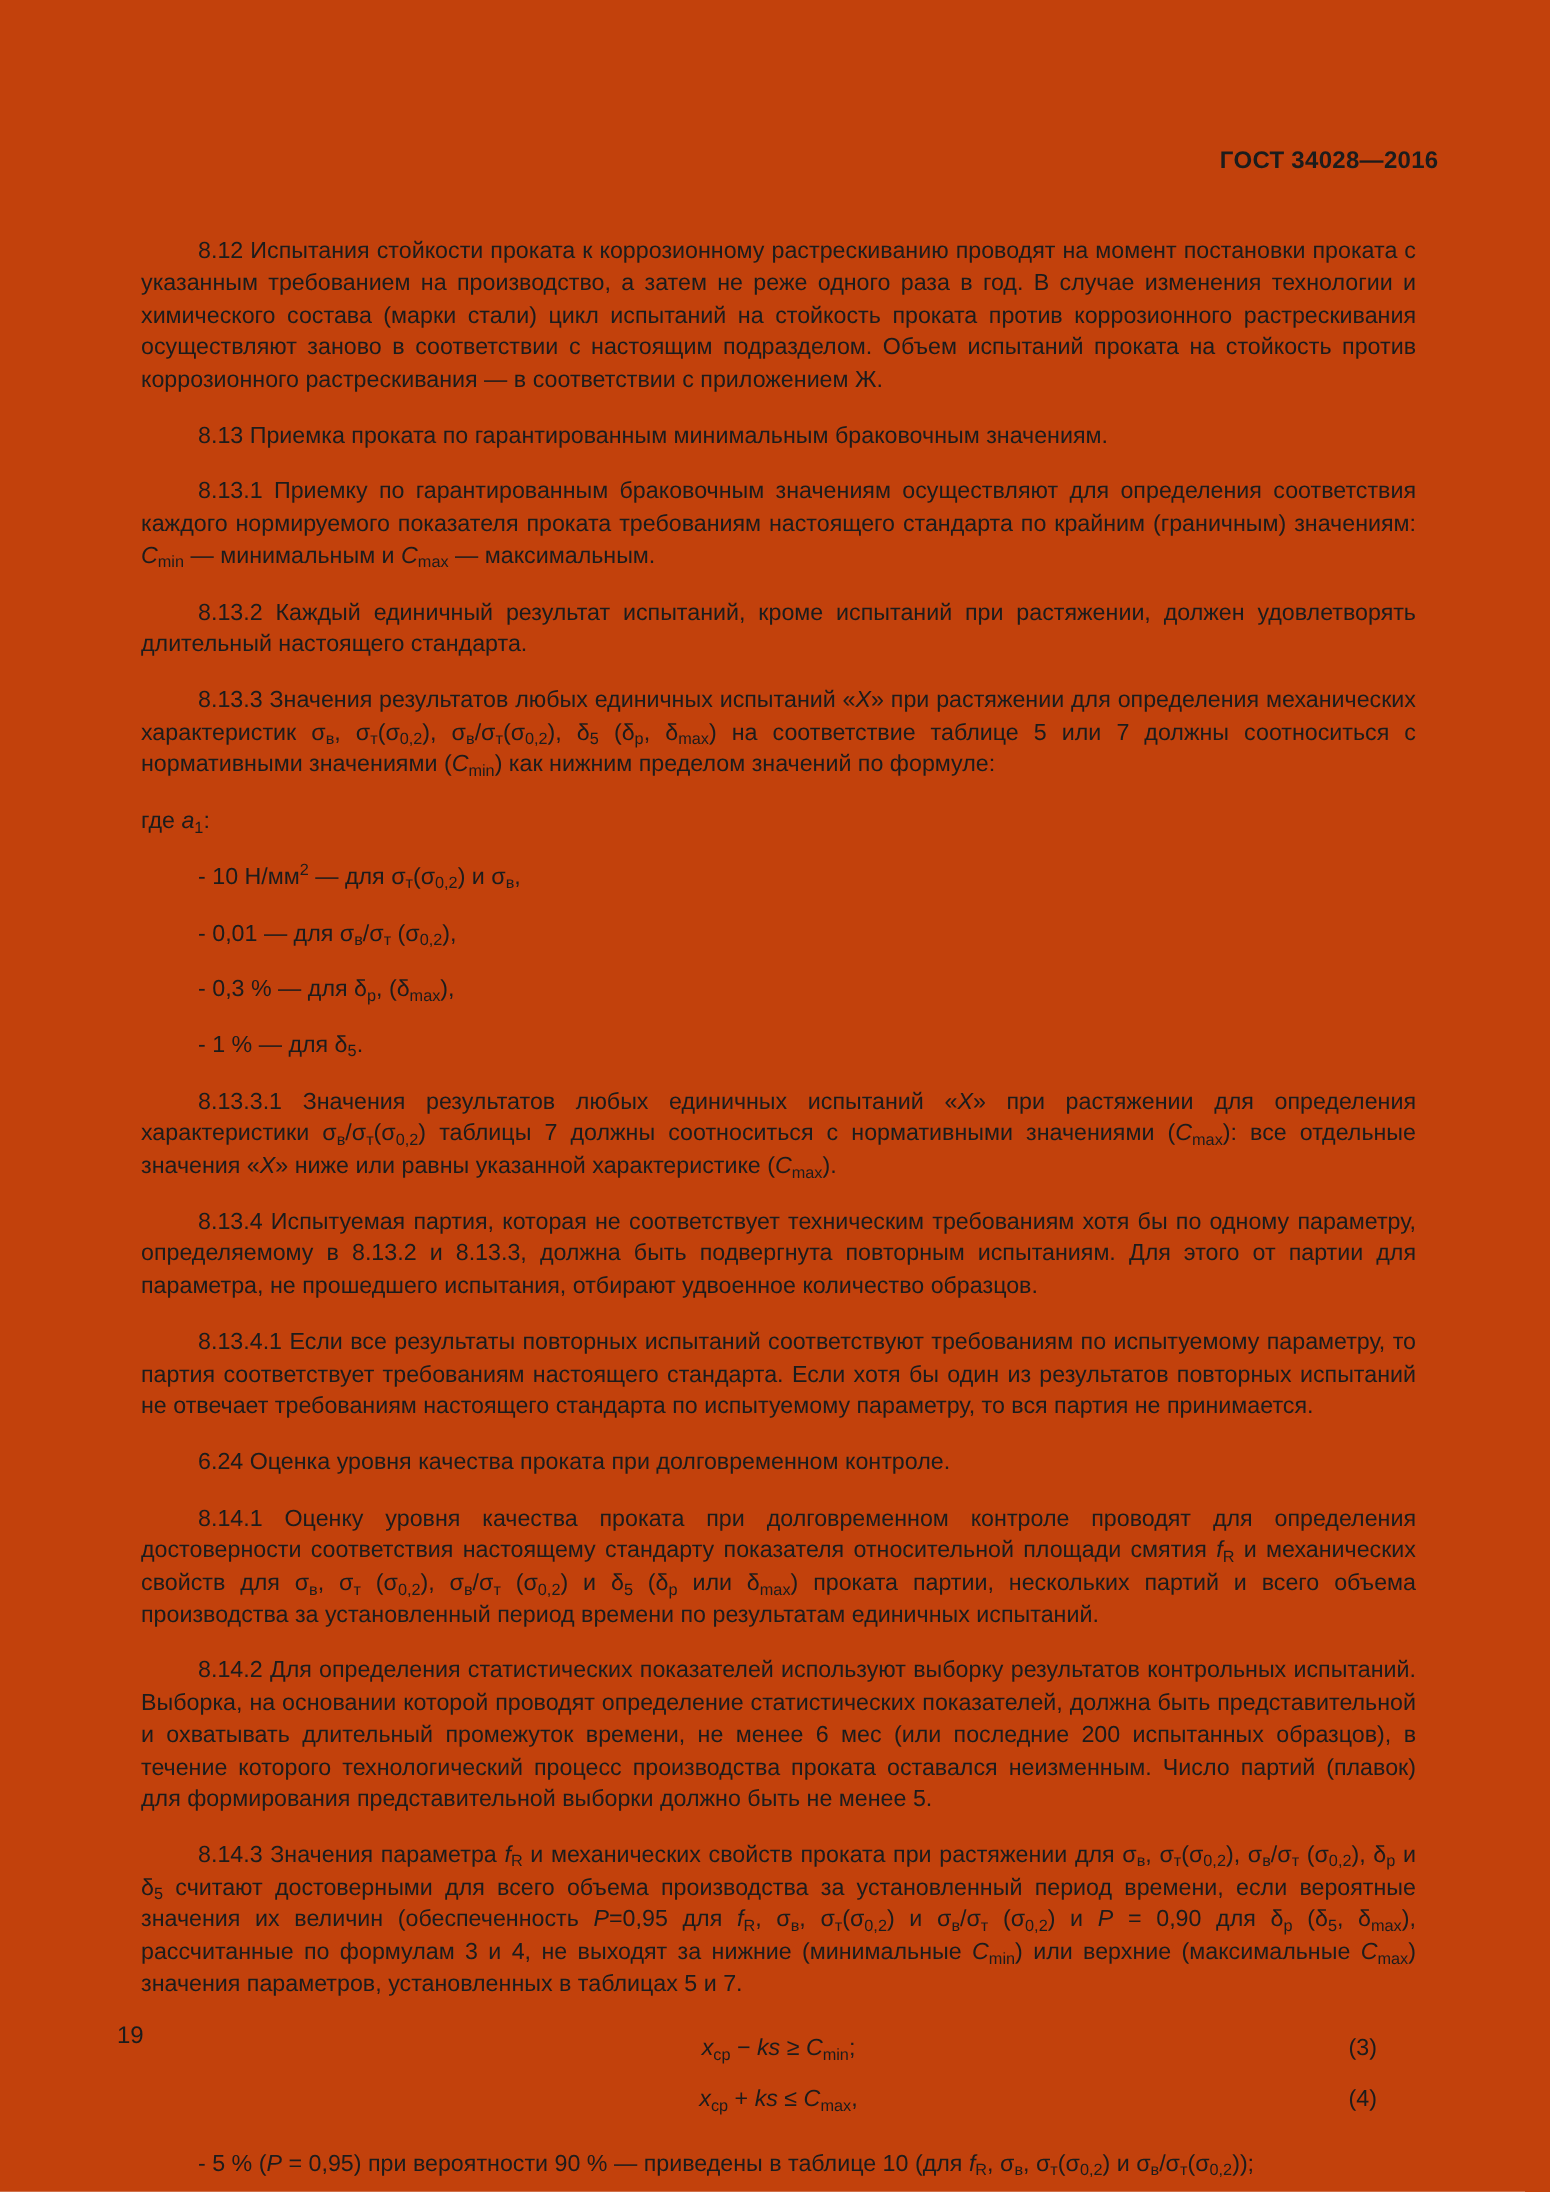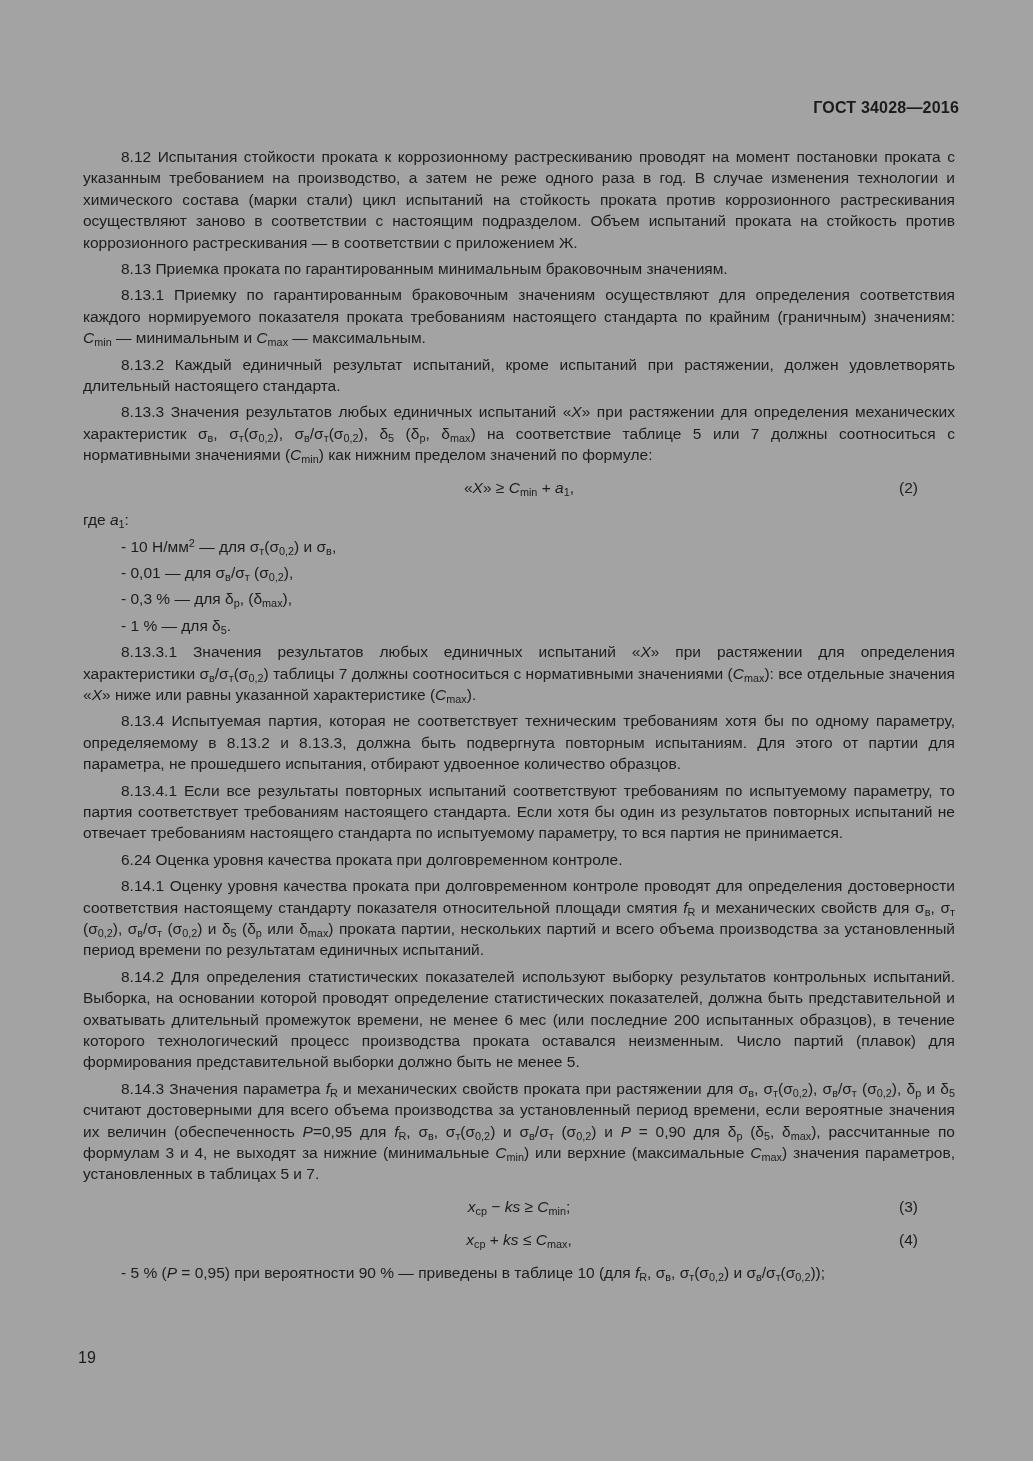--- a/index.html
+++ b/index.html
@@ -8,21 +8,21 @@
     width: 1033px;
     height: 1461px;
     background: #ffffff;
     font-family: "Liberation Sans", "DejaVu Sans", sans-serif;
     color: #1c1c1c;
   }
   .page {
     position: relative;
     width: 1033px;
     height: 1461px;
-    background: #a3a3a3;
+    background: #c2410c;
     overflow: hidden;
   }
   .doc-header {
     position: absolute;
     top: 99px;
     left: 78px;
     right: 74px;
     text-align: right;
     font-size: 16px;
     font-weight: 700;
@@ -30,21 +30,21 @@
   }
   .doc-content {
     position: absolute;
     top: 141px;
     left: 78px;
     width: 882px;
     font-size: 15.5px;
     line-height: 21.4px;
     text-align: justify;
   }
-  .doc-content p { margin: 5px; }
+  .doc-content p { margin: 16px; }
   p.body  { text-indent: 38px; }
   p.flush { text-indent: 0; }
   p.list  { text-indent: 0; padding-left: 38px; }
   sub, sup { font-size: 70%; line-height: 0; }
   sub { vertical-align: -0.28em; }
   sup { vertical-align: 0.5em; }
   i { font-style: italic; }
   .formula-row {
     position: relative;
     text-align: center;
@@ -68,21 +68,20 @@
 
 <div class="page">
   <div class="doc-header">ГОСТ 34028—2016</div>
 
   <div class="doc-content">
       <p class="body">8.12 Испытания стойкости проката к коррозионному растрескиванию проводят на момент постановки проката с указанным требованием на производство, а затем не реже одного раза в год. В случае изменения технологии и химического состава (марки стали) цикл испытаний на стойкость проката против коррозионного растрескивания осуществляют заново в соответствии с настоящим подразделом. Объем испытаний проката на стойкость против коррозионного растрескивания — в соответствии с приложением Ж.</p>
       <p class="body">8.13 Приемка проката по гарантированным минимальным браковочным значениям.</p>
       <p class="body">8.13.1 Приемку по гарантированным браковочным значениям осуществляют для определения соответствия каждого нормируемого показателя проката требованиям настоящего стандарта по крайним (граничным) значениям: <i>C</i><sub>min</sub> — минимальным и <i>C</i><sub>max</sub> — максимальным.</p>
       <p class="body">8.13.2 Каждый единичный результат испытаний, кроме испытаний при растяжении, должен удовлетворять длительный настоящего стандарта.</p>
       <p class="body">8.13.3 Значения результатов любых единичных испытаний «<i>X</i>» при растяжении для определения механических характеристик σ<sub>в</sub>, σ<sub>т</sub>(σ<sub>0,2</sub>), σ<sub>в</sub>/σ<sub>т</sub>(σ<sub>0,2</sub>), δ<sub>5</sub> (δ<sub>р</sub>, δ<sub>max</sub>) на соответствие таблице 5 или 7 должны соотноситься с нормативными значениями (<i>C</i><sub>min</sub>) как нижним пределом значений по формуле:</p>
-      <div class="formula-row"><span>«<i>X</i>» ≥ <i>C</i><sub>min</sub> + <i>a</i><sub>1</sub>,</span><span class="formula-number">(2)</span></div>
       <p class="flush">где <i>a</i><sub>1</sub>:</p>
       <p class="list">- 10 Н/мм<sup>2</sup> — для σ<sub>т</sub>(σ<sub>0,2</sub>) и σ<sub>в</sub>,</p>
       <p class="list">- 0,01 — для σ<sub>в</sub>/σ<sub>т</sub> (σ<sub>0,2</sub>),</p>
       <p class="list">- 0,3 % — для δ<sub>р</sub>, (δ<sub>max</sub>),</p>
       <p class="list">- 1 % — для δ<sub>5</sub>.</p>
       <p class="body">8.13.3.1 Значения результатов любых единичных испытаний «<i>X</i>» при растяжении для определения характеристики σ<sub>в</sub>/σ<sub>т</sub>(σ<sub>0,2</sub>) таблицы 7 должны соотноситься с нормативными значениями (<i>C</i><sub>max</sub>): все отдельные значения «<i>X</i>» ниже или равны указанной характеристике (<i>C</i><sub>max</sub>).</p>
       <p class="body">8.13.4 Испытуемая партия, которая не соответствует техническим требованиям хотя бы по одному параметру, определяемому в 8.13.2 и 8.13.3, должна быть подвергнута повторным испытаниям. Для этого от партии для параметра, не прошедшего испытания, отбирают удвоенное количество образцов.</p>
       <p class="body">8.13.4.1 Если все результаты повторных испытаний соответствуют требованиям по испытуемому параметру, то партия соответствует требованиям настоящего стандарта. Если хотя бы один из результатов повторных испытаний не отвечает требованиям настоящего стандарта по испытуемому параметру, то вся партия не принимается.</p>
       <p class="body">6.24 Оценка уровня качества проката при долговременном контроле.</p>
       <p class="body">8.14.1 Оценку уровня качества проката при долговременном контроле проводят для определения достоверности соответствия настоящему стандарту показателя относительной площади смятия <i>f</i><sub>R</sub> и механических свойств для σ<sub>в</sub>, σ<sub>т</sub> (σ<sub>0,2</sub>), σ<sub>в</sub>/σ<sub>т</sub> (σ<sub>0,2</sub>) и δ<sub>5</sub> (δ<sub>р</sub> или δ<sub>max</sub>) проката партии, нескольких партий и всего объема производства за установленный период времени по результатам единичных испытаний.</p>

